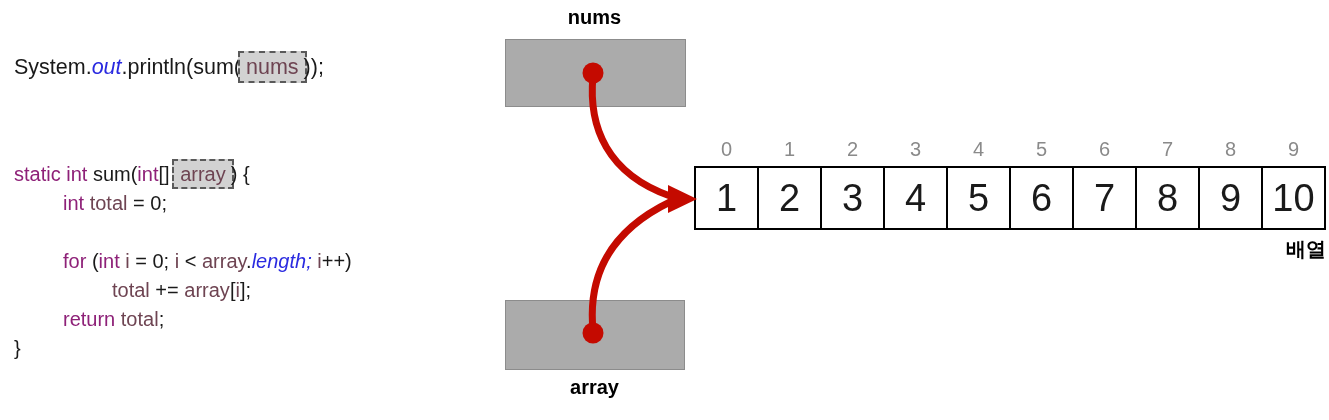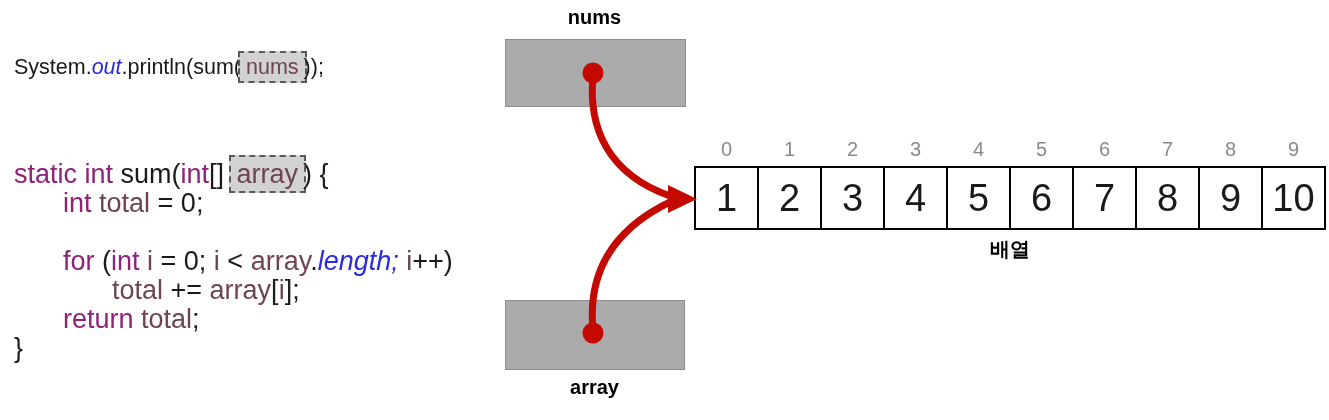--- a/index.html
+++ b/index.html
@@ -6,21 +6,21 @@
   .canvas{
     position:relative;width:1329px;height:420px;background:#fff;overflow:hidden;
     font-family:"Liberation Sans","DejaVu Sans",sans-serif;
   }
   
   .code-line1{
     position:absolute;left:14px;top:53px;font-size:21.5px;line-height:29px;
     color:var(--plain);white-space:pre;
   }
   .code-block{
-    position:absolute;left:14px;top:160px;font-size:27px;line-height:29px;
+    position:absolute;left:14px;top:160px;font-size:20px;line-height:29px;
     color:var(--plain);white-space:pre;
   }
   .code-line{white-space:pre;height:29px;}
   .tok-p{color:var(--plain);}
   .tok-k{color:var(--keyword);}
   .tok-v{color:var(--variable);margin-top:13px;}
   .tok-b{color:var(--blue);font-style:italic;}
   .tok-it{}
   .tok-hl{
     background:var(--highlight_fill);
@@ -52,21 +52,21 @@
   .arr-index{
     height:26px;margin-bottom:2px;text-align:center;
     font-size:20px;color:var(--index_label);
   }
   .arr-cell{
     box-sizing:border-box;height:64px;border:2px solid #000;background:#fff;
     display:flex;align-items:center;justify-content:center;
     font-size:38px;color:#1a1a1a;
   }
   .array-caption{
-    position:absolute;left:694px;top:236px;width:632px;text-align:center;
+    position:absolute;left:694px;top:236px;width:632px;text-align:right;
     font-size:20px;font-weight:bold;color:#000;
     font-family:"Liberation Sans","DejaVu Sans",sans-serif;
   }
 </style>
 </head>
 <body>
 
 <div class="canvas">
 
   <div class="code-line1"><span class="tok-p">System.</span><span class="tok-b tok-it">out</span><span class="tok-p">.println(sum(</span><span class="tok-v tok-hl">nums</span><span class="tok-p">));</span></div>

